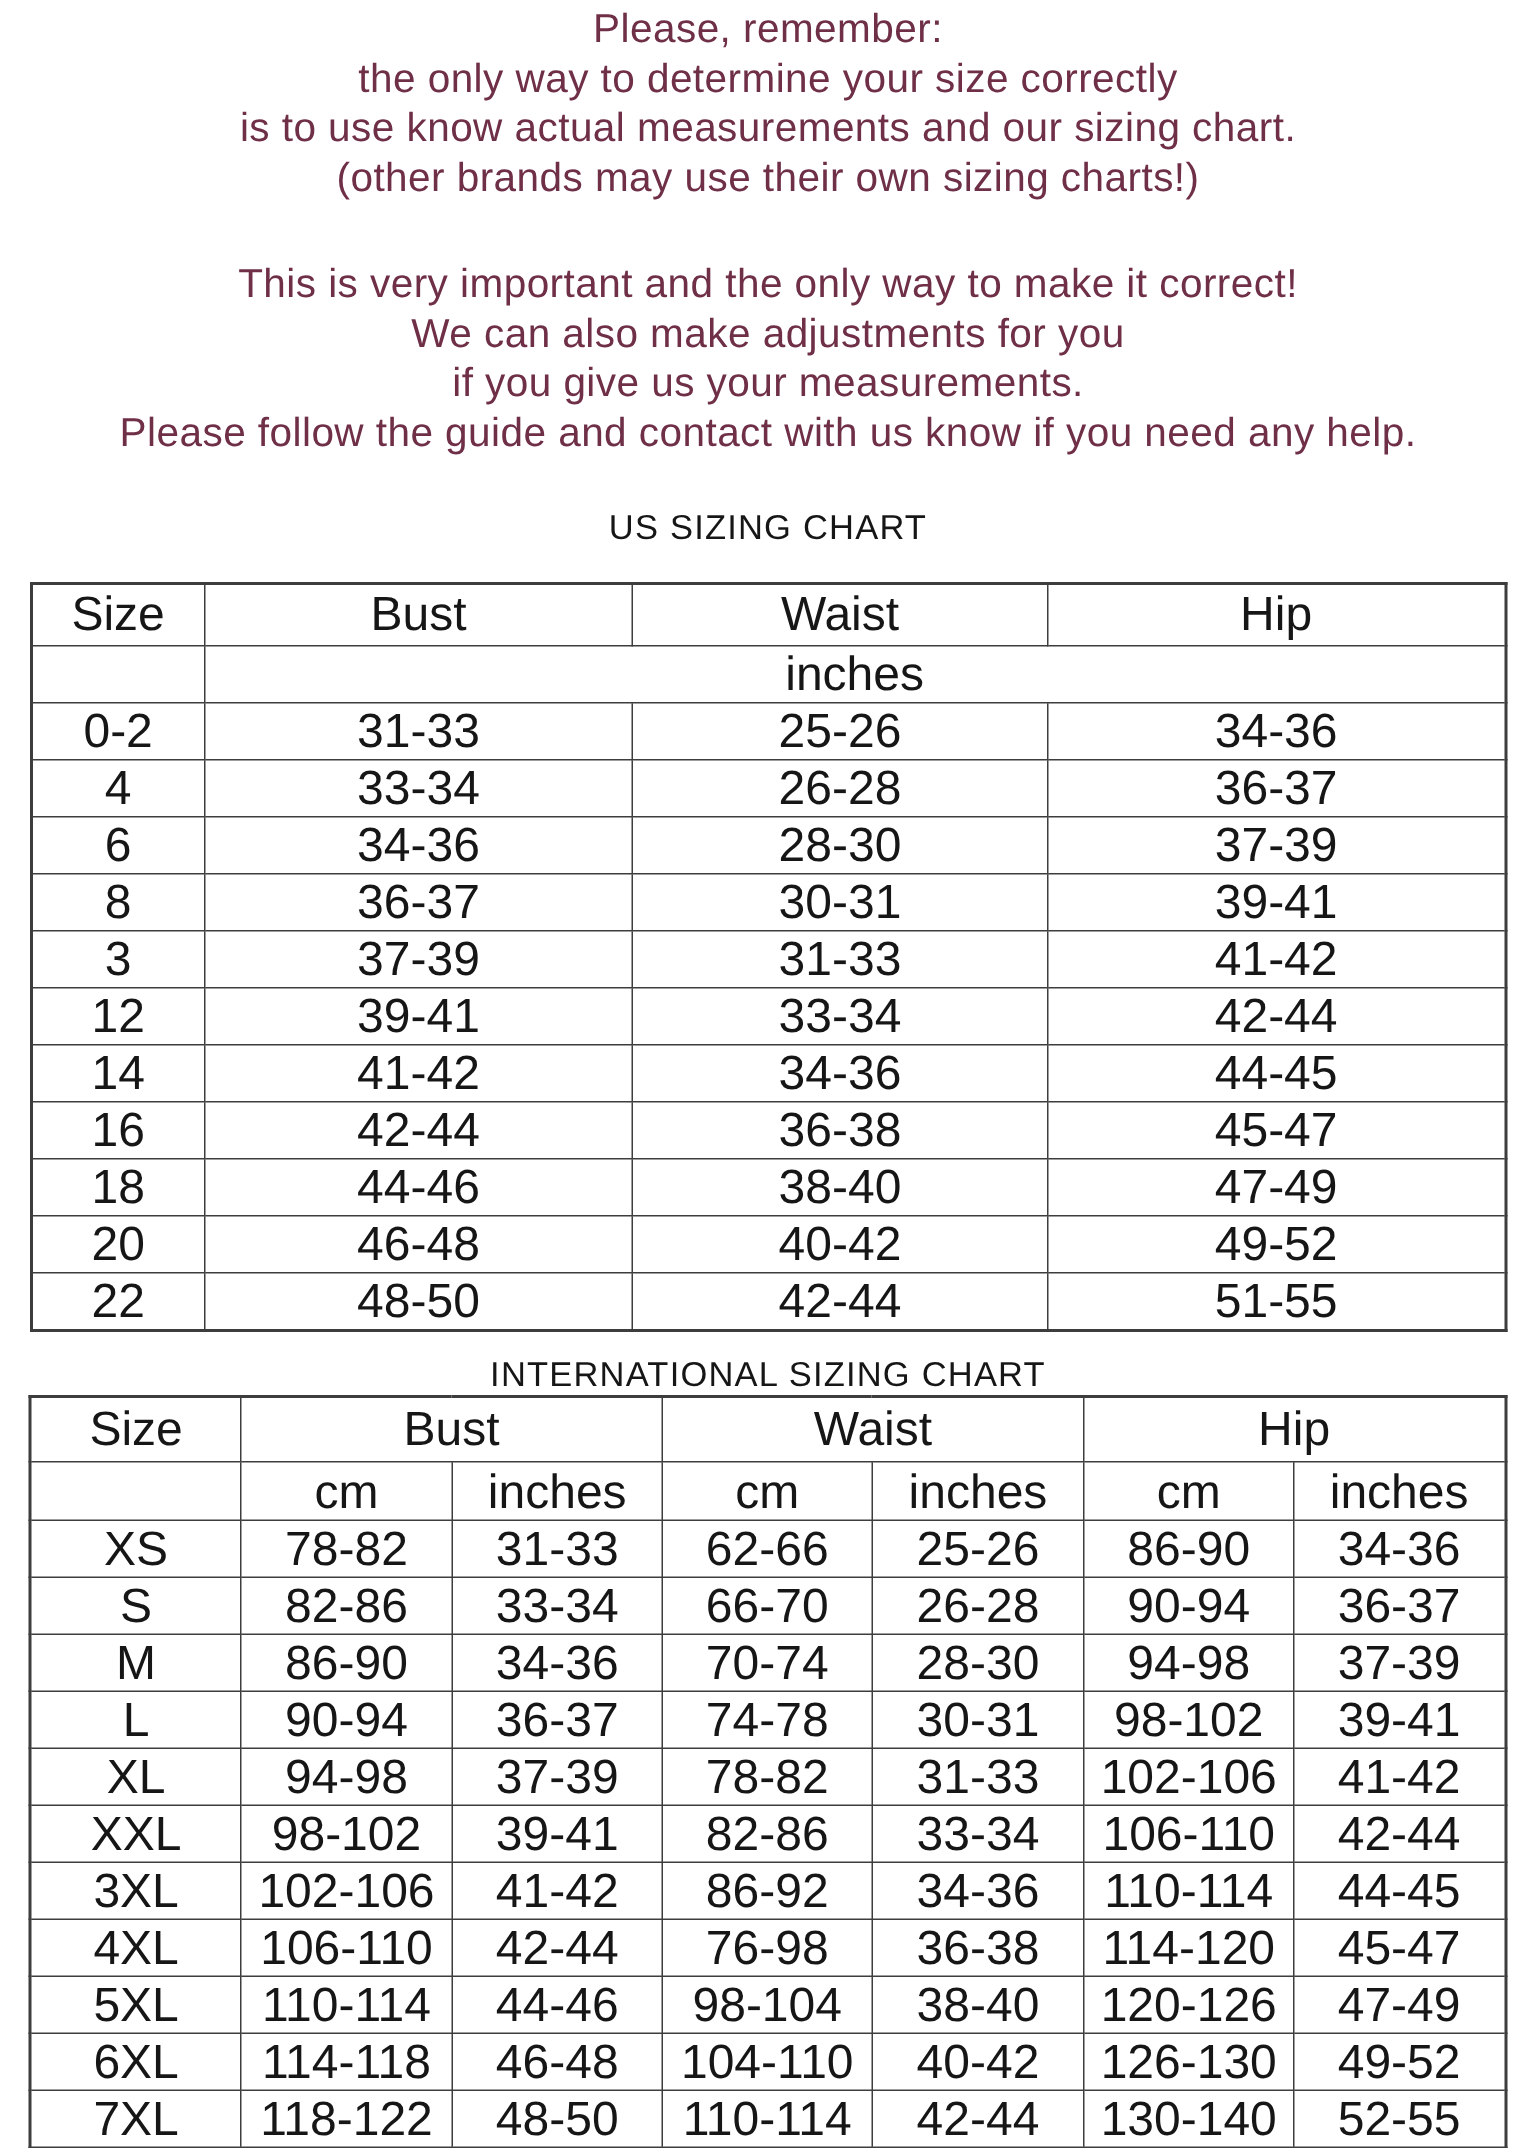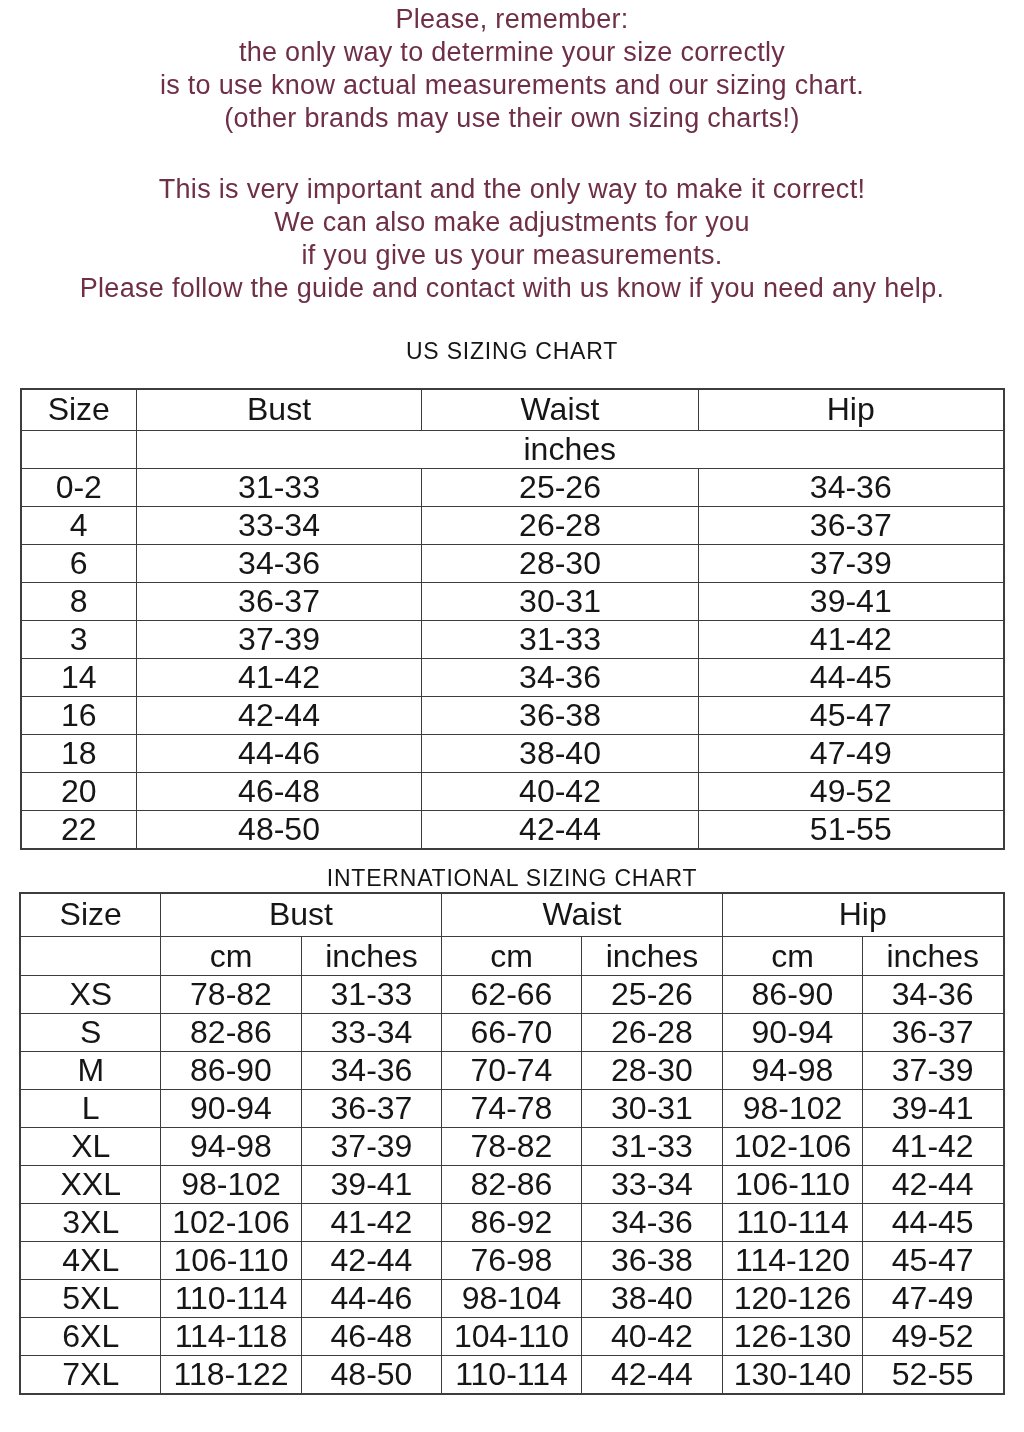--- a/index.html
+++ b/index.html
@@ -127,20 +127,26 @@
           <td>8</td>
           <td>36-37</td>
           <td>30-31</td>
           <td>39-41</td>
         </tr>
         <tr class="drow">
           <td>3</td>
           <td>37-39</td>
           <td>31-33</td>
           <td>41-42</td>
+        </tr>
+        <tr class="drow">
+          <td>12</td>
+          <td>39-41</td>
+          <td>33-34</td>
+          <td>42-44</td>
         </tr>
         <tr class="drow">
           <td>14</td>
           <td>41-42</td>
           <td>34-36</td>
           <td>44-45</td>
         </tr>
         <tr class="drow">
           <td>16</td>
           <td>42-44</td>

